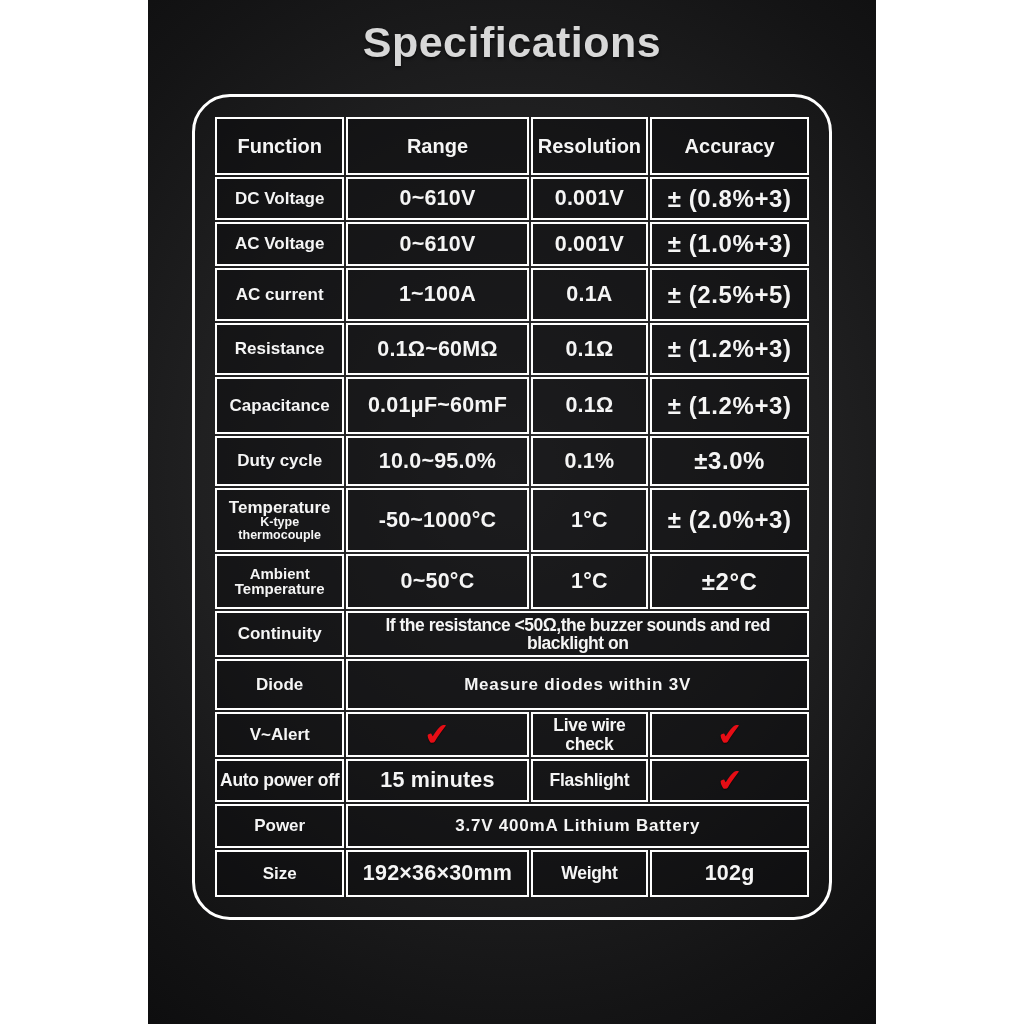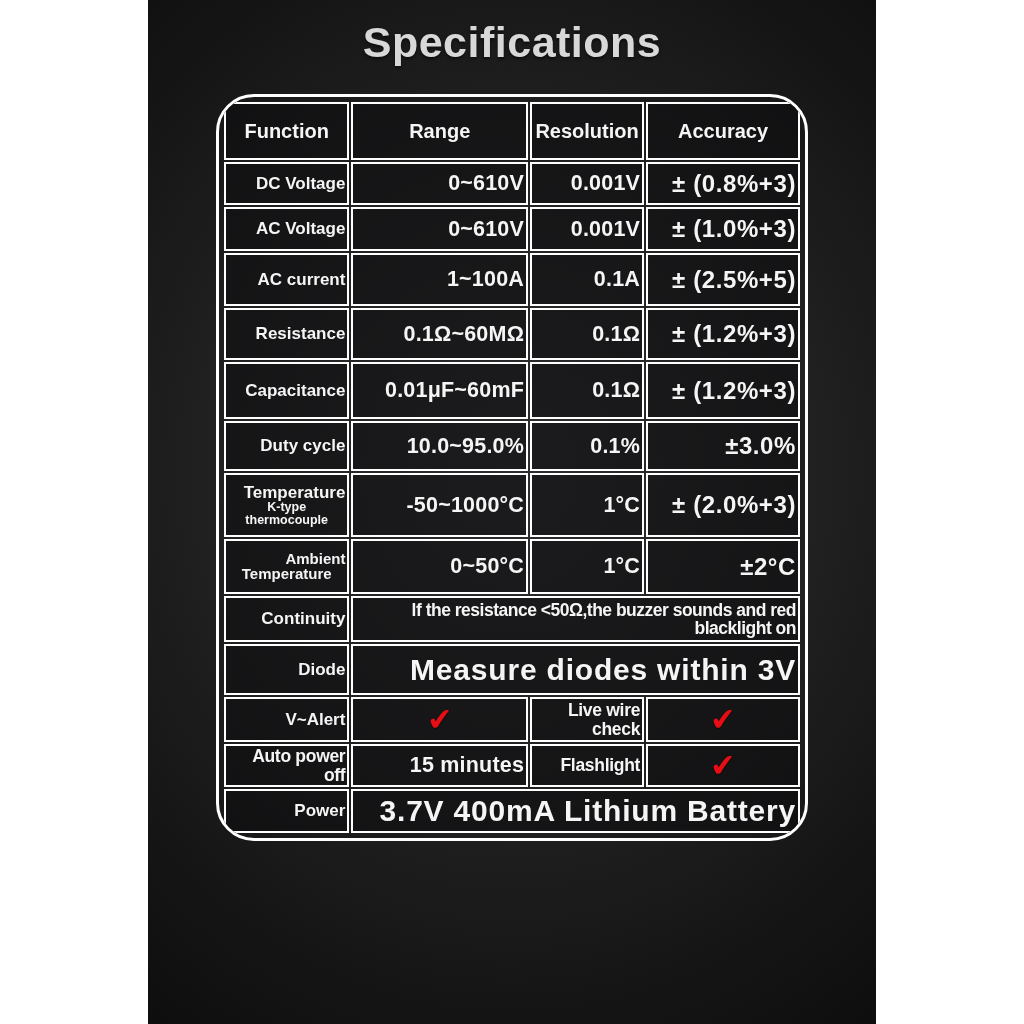--- a/index.html
+++ b/index.html
@@ -24,25 +24,25 @@
     padding-top: 16px;
     text-align: center;
     font-size: 43px;
     line-height: 52px;
     font-weight: bold;
     color: #d8d8d8;
     letter-spacing: 0.5px;
     text-shadow: 0 2px 3px rgba(0,0,0,0.55);
   }
   .table-wrap {
-    width: 592px;
+    width: 640px;
     margin: 26px auto 0;
     border: 3.5px solid #ffffff;
     border-radius: 38px;
-    padding: 3px;
+    padding: 18px;
     overflow: hidden;
     box-sizing: border-box;
   }
   table.spec-table {
     width: 100%;
     border-collapse: separate;
     border-spacing: 2px;
     table-layout: fixed;
   }
   .spec-table th, .spec-table td {
@@ -56,23 +56,23 @@
     overflow: hidden;
   }
   .spec-table th {
     height: 52px;
     font-size: 20px;
   }
   td.fn   { font-size: 17px; }
   td.val  { font-size: 21.5px; letter-spacing: 0.2px; }
   td.acc  { font-size: 24px; letter-spacing: 0.6px; }
   td.note { font-size: 17.5px; letter-spacing: -0.5px; }
-  td.wide { font-size: 30px; letter-spacing: 0.8px; }
+  td.wide { font-size: 17px; letter-spacing: 0.8px; }
   td.mid  { font-size: 17.5px; letter-spacing: -0.3px; }
-  .main-line { line-height: 1.05; text-align: right; }
+  .main-line { line-height: 1.05; }
   .sub-small { font-size: 12.5px; font-weight: bold; line-height: 1.0; }
   .sub-line  { font-size: 15px;  font-weight: bold; line-height: 0.95; }
   td.fn-sm .main-line { font-size: 15px; line-height: 0.95; }
   .check {
     display: inline-block;
     color: #e60d15;
     font-size: 31px;
     line-height: 1;
     transform: rotate(-4deg);
     text-shadow: 0 1px 1px rgba(0,0,0,0.6);
@@ -254,16 +254,30 @@
             <td class="val" style="height: 37px;"><span class="check">✔</span></td>
           </tr>
           <tr>
             <td class="fn" style="height: 38px;">
               <div class="main-line">Power</div>
             </td>
             <td class="wide" colspan="3" style="height: 38px;">
               <div class="main-line">3.7V 400mA Lithium Battery</div>
             </td>
           </tr>
+          <tr>
+            <td class="fn" style="height: 41px;">
+              <div class="main-line">Size</div>
+            </td>
+            <td class="val" style="height: 41px;">
+              <div class="main-line">192×36×30mm</div>
+            </td>
+            <td class="mid" style="height: 41px;">
+              <div class="main-line">Weight</div>
+            </td>
+            <td class="val" style="height: 41px;">
+              <div class="main-line">102g</div>
+            </td>
+          </tr>
         </tbody>
     </table>
   </div>
 </div>
 
 </body></html>

